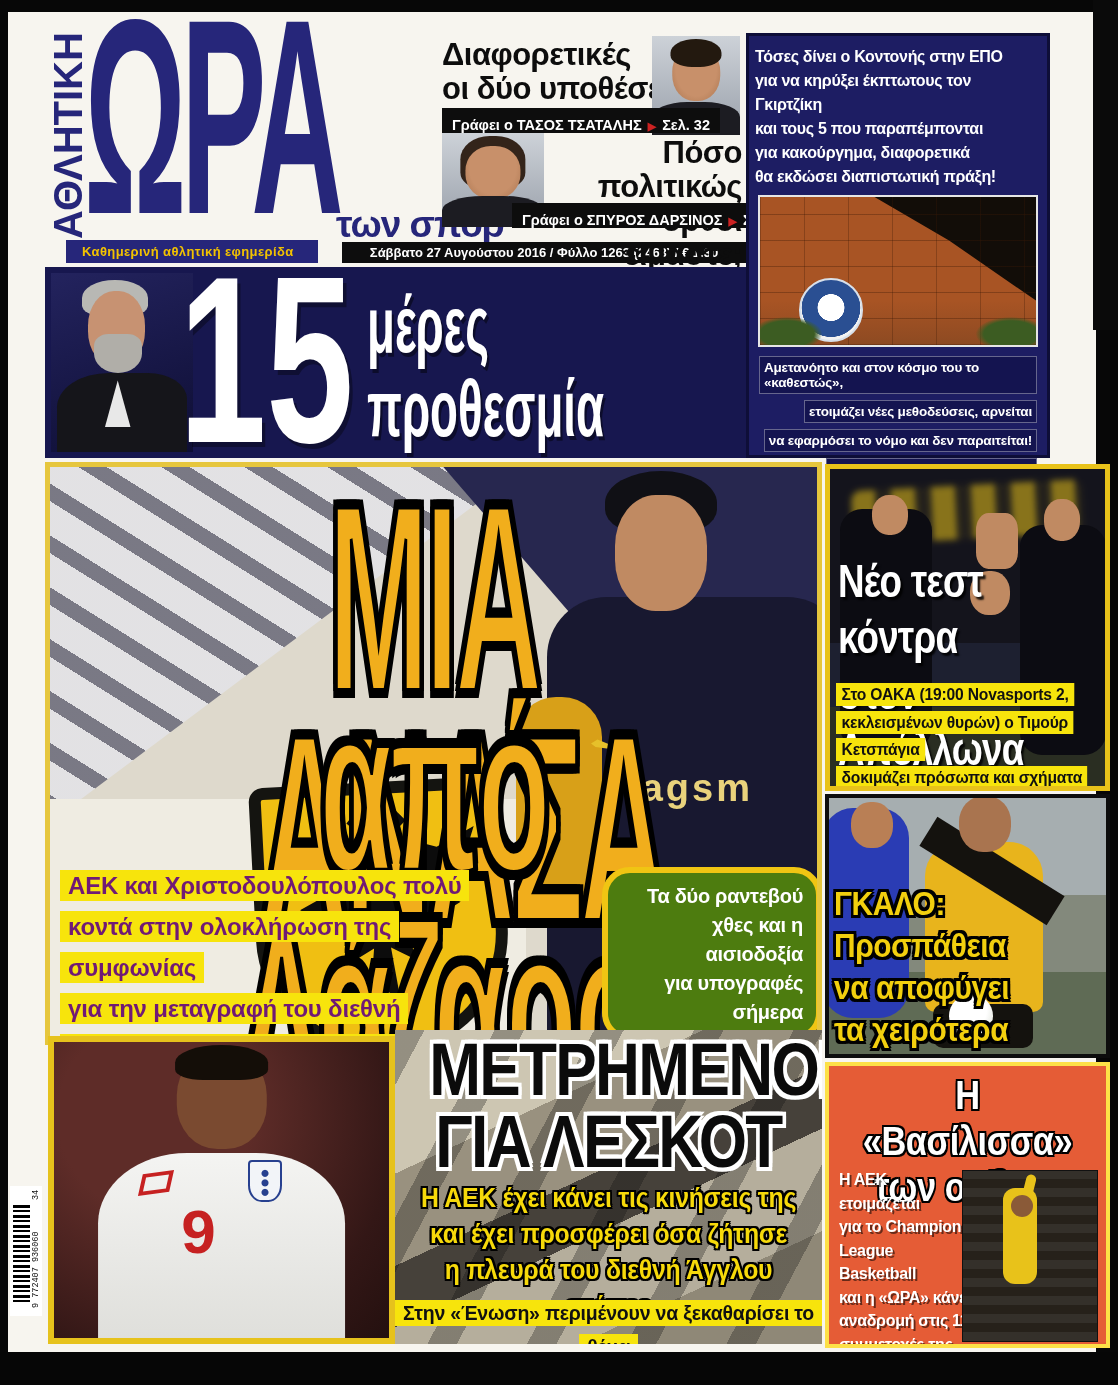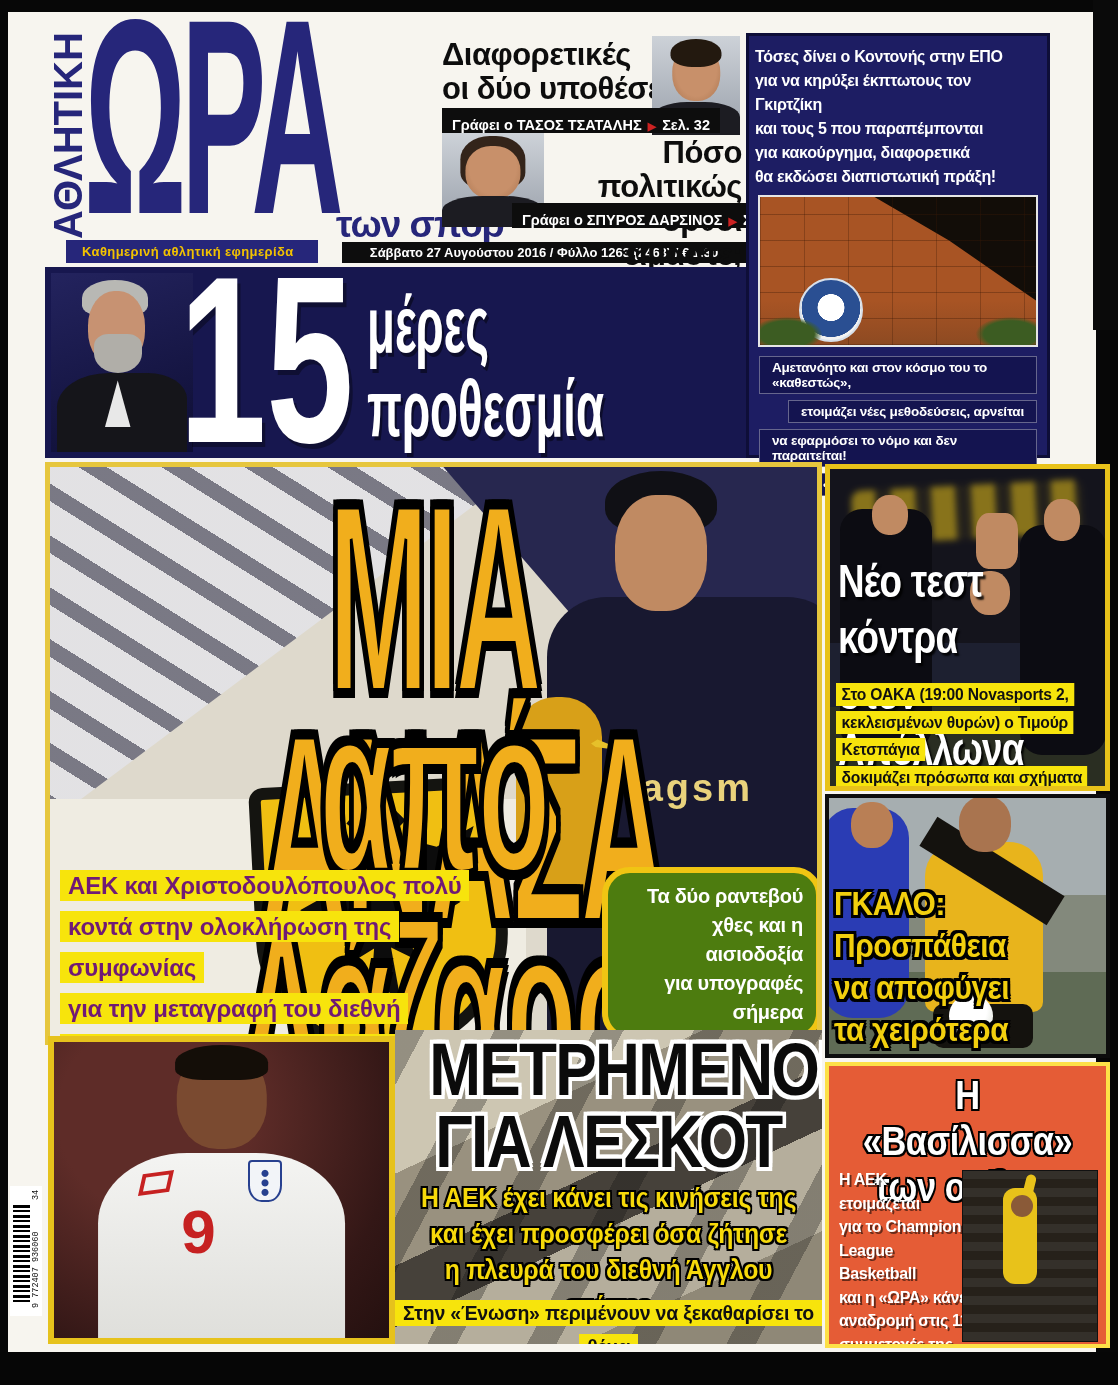--- a/index.html
+++ b/index.html
@@ -60,21 +60,21 @@
     repeating-linear-gradient(90deg,rgba(60,25,5,.3) 0 1px,transparent 1px 44px);}
   .epo-sign{position:absolute;left:3%;top:34%;width:94%;color:#ececec;font-size:12.5px;
     font-weight:700;letter-spacing:1.2px;text-shadow:1px 1px 2px rgba(0,0,0,.7);}
   .epo-logo{position:absolute;left:14%;bottom:2%;width:60px;height:60px;border-radius:50%;
     background:radial-gradient(circle at 50% 46%,#fff 0 30%,#2a4f92 31% 66%,#f2f2f2 67%);
     border:2px solid #d8e0ea;}
   .epo-leaf{position:absolute;bottom:-6px;width:70px;height:34px;border-radius:50%;
     background:radial-gradient(ellipse,#3c5c22 0 55%,rgba(60,92,34,0) 72%);}
   .epo-notes{margin-top:9px;display:flex;flex-direction:column;align-items:flex-end;gap:6px;padding:0 10px;}
   .epo-note{background:#141450;border:1px solid rgba(255,255,255,.35);color:#fff;font-weight:700;
-    font-size:13.5px;letter-spacing:-.2px;padding:3px 12px;}
+    font-size:13.5px;letter-spacing:-.2px;padding:3px 4px;}
 
   
   .banner{left:45px;top:267px;width:701px;height:191px;background:#17174f;overflow:hidden;}
   .banner-num{left:134px;top:-26px;font-size:238px;line-height:238px;font-weight:800;color:#fff;
     transform:scaleX(.66);transform-origin:0 0;text-shadow:5px 5px 0 rgba(0,0,0,.35);}
   .banner-text{left:322px;top:16px;font-size:80px;line-height:84px;font-weight:800;color:#fff;
     transform:scaleX(.57);transform-origin:0 0;text-shadow:4px 4px 0 rgba(0,0,0,.45);}
   .kontonis{left:6px;top:6px;width:142px;height:179px;background:linear-gradient(160deg,#23235e,#0e0e34);overflow:hidden;}
   .k-face{position:absolute;left:26%;top:10%;width:40%;height:42%;background:#c79272;border-radius:46%;}
   .k-hair{position:absolute;left:22%;top:4%;width:46%;height:20%;background:#b8b8b4;border-radius:50% 50% 30% 30%;}

